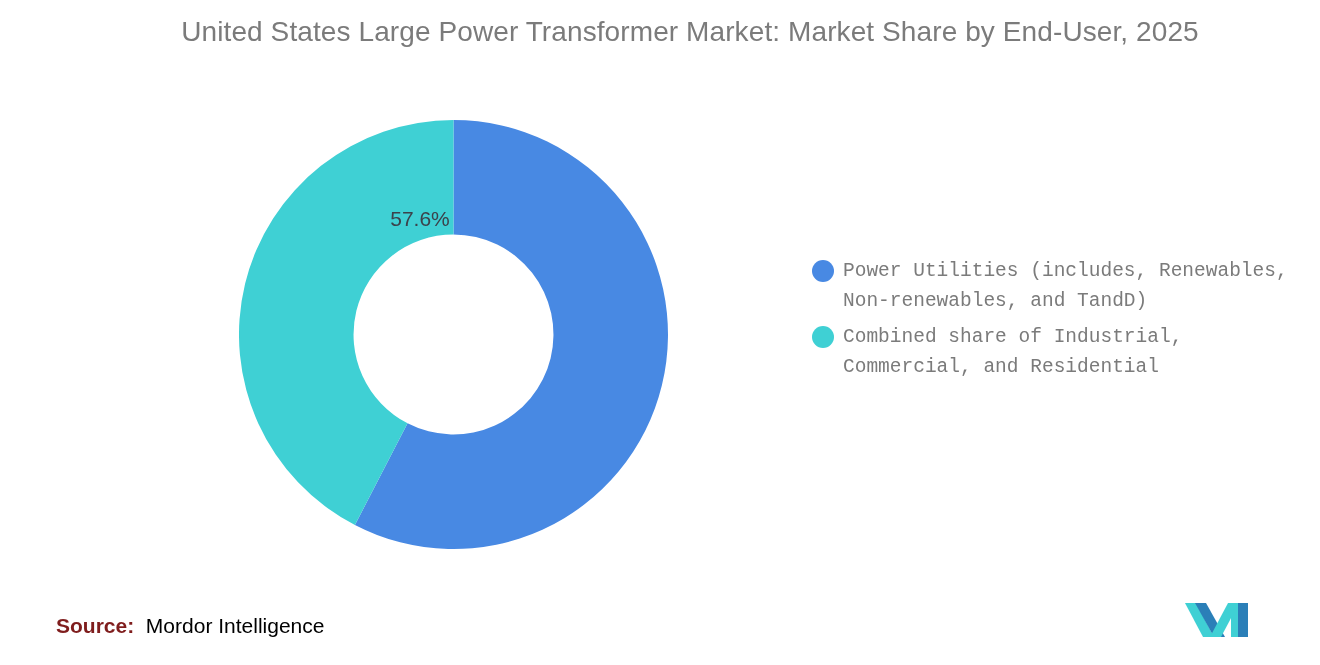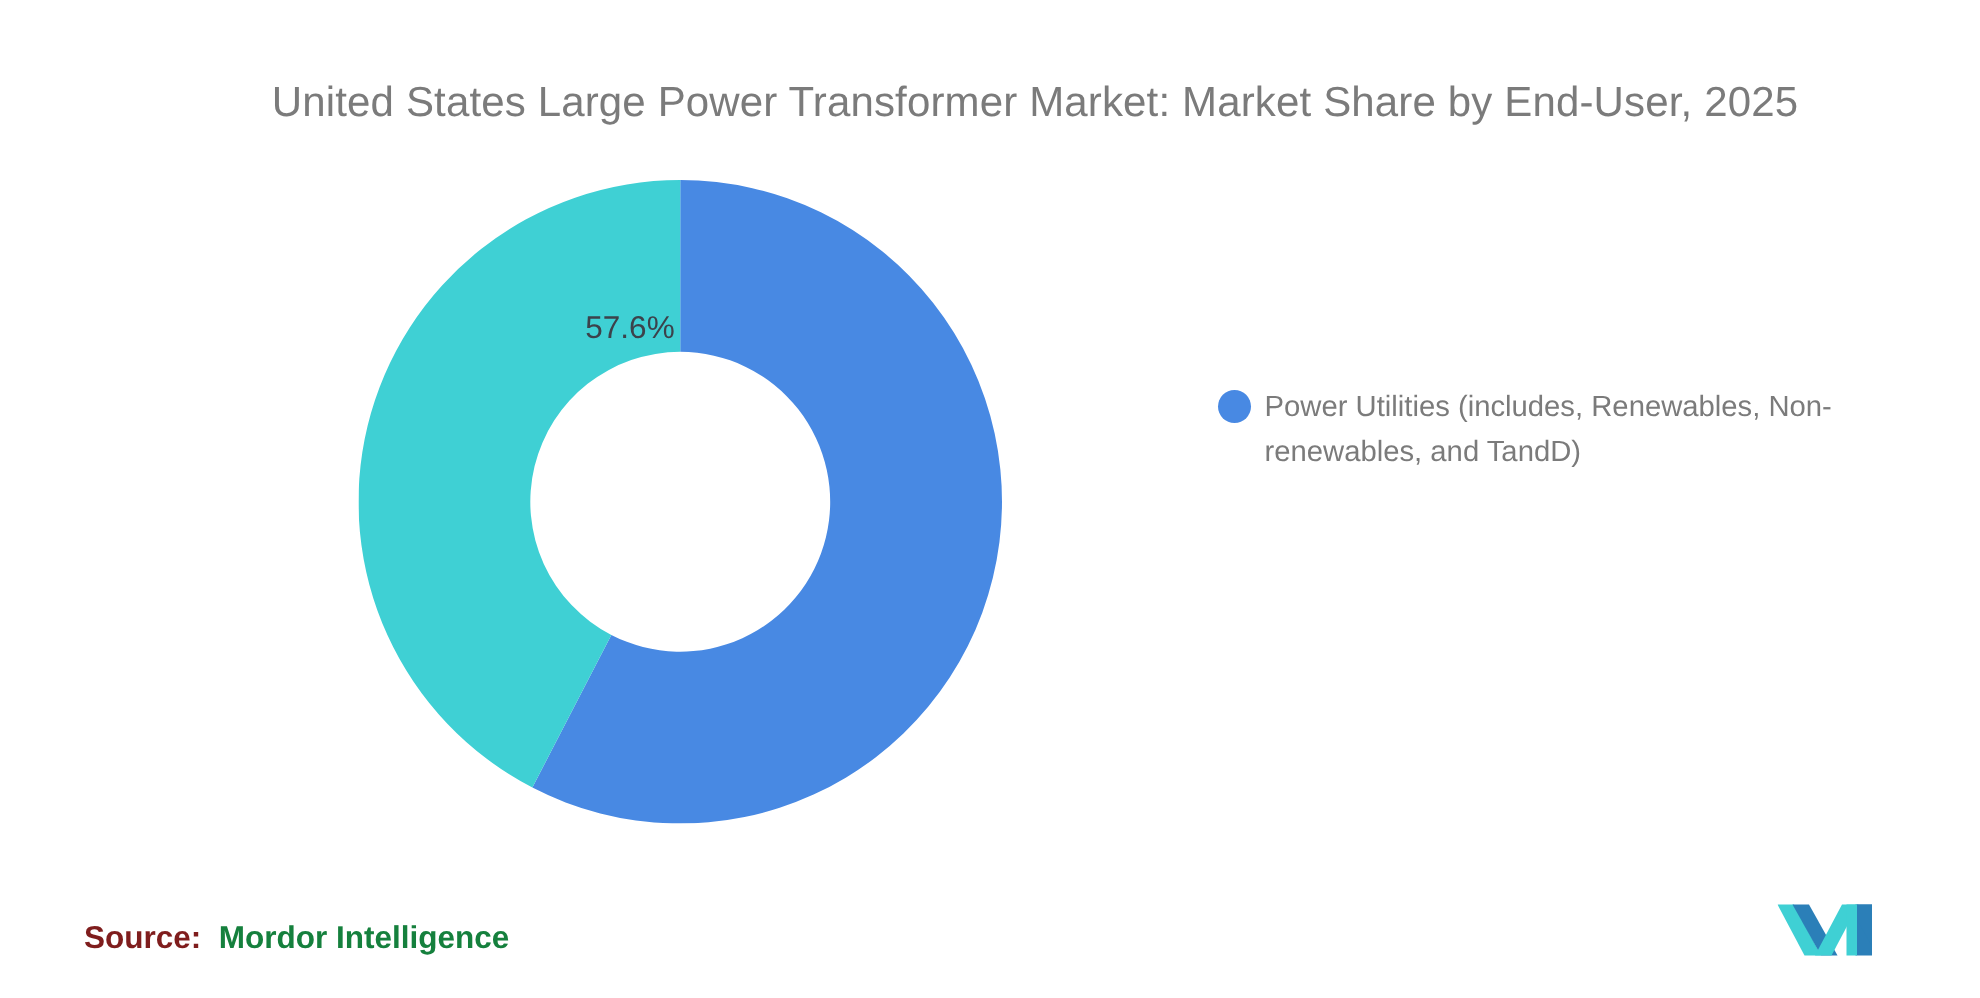--- a/index.html
+++ b/index.html
@@ -19,21 +19,20 @@
     position: absolute;
     left: 160px;
     top: 12px;
     width: 1060px;
     text-align: center;
     font-size: 28px;
     line-height: 39px;
     font-weight: 400;
     color: #7b7b7b;
     letter-spacing: 0.1px;
-    margin-top: 36px;
   }
 
   #donut-wrap {
     position: absolute;
     left: 239px;
     top: 120px;
     width: 429px;
     height: 429px;
   }
   #donut-svg {
@@ -74,38 +73,39 @@
     border-radius: 50%;
     margin-top: 4px;
     margin-right: 9px;
   }
   .legend-label {
     font-size: 19.5px;
     line-height: 30px;
     color: #7b7b7b;
     font-weight: 400;
     max-width: 452px;
+    font-family: Liberation Mono, monospace;
   }
 
   #source-line {
     position: absolute;
     left: 56px;
     top: 611px;
     font-size: 21px;
     line-height: 30px;
     color: #8a8a8a;
     white-space: nowrap;
   }
   #source-line .source-key {
     font-weight: 700;
     color: #7f1d1d;
   }
   #source-line .source-val {
-    font-weight: 700;
-    color: #15803d;
+    font-weight: 400;
+    color: #000000;
   }
 
   #brand-logo {
     position: absolute;
     left: 1185px;
     top: 601px;
     width: 66px;
     height: 38px;
   }
   #brand-logo svg { display: block; }
@@ -124,20 +124,24 @@
   </svg>
 </div>
 
 <div id="slice-label-main">57.6%</div>
 
 <div id="legend">
   <div class="legend-item">
     <span class="legend-swatch" style="background:#4889E3"></span>
     <span class="legend-label">Power Utilities (includes, Renewables, Non-renewables, and TandD)</span>
   </div>
+  <div class="legend-item">
+    <span class="legend-swatch" style="background:#3FD0D4"></span>
+    <span class="legend-label">Combined share of Industrial, Commercial, and Residential</span>
+  </div>
 </div>
 
 <div id="source-line">
   <span class="source-key">Source:</span><span>&nbsp;&nbsp;</span><span class="source-val">Mordor Intelligence</span>
 </div>
 
 <div id="brand-logo">
   <svg viewBox="0 0 66 38" width="66" height="38">
 
     <polygon points="0,2 11,2 29,36 18,36" fill="#3FD0D4"></polygon>

